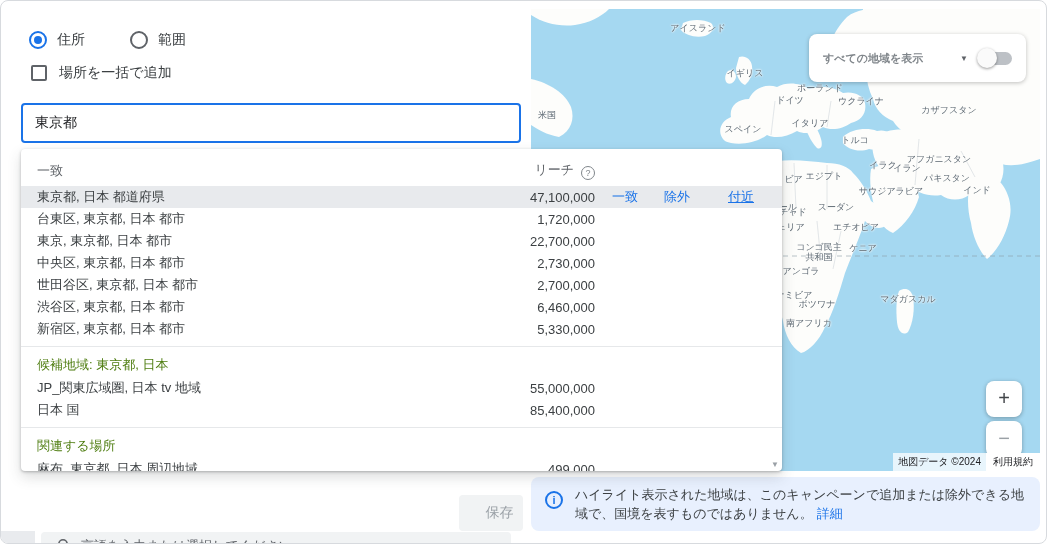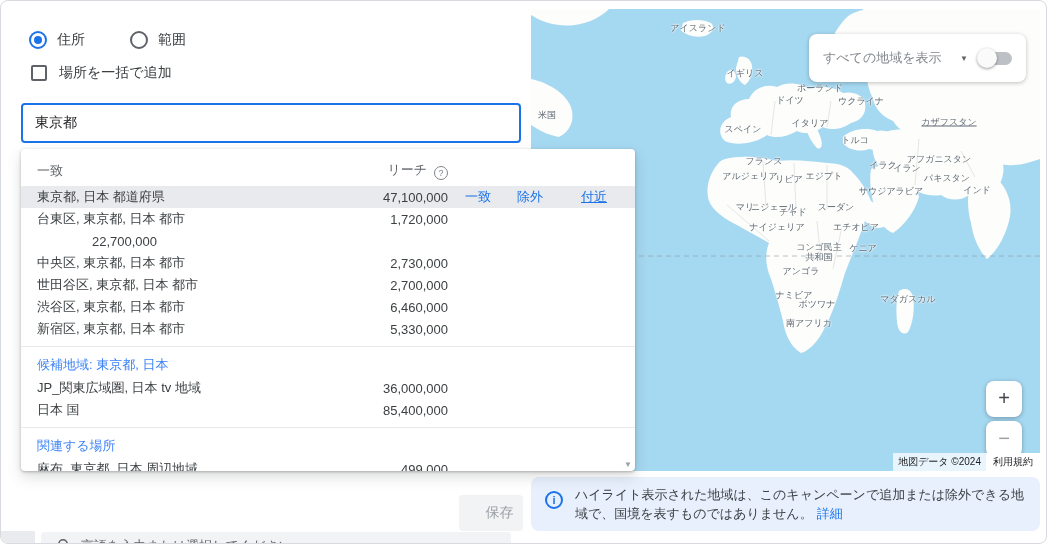--- a/index.html
+++ b/index.html
@@ -18,51 +18,51 @@
   .radio.unsel{border:2px solid #5f6368;}
   .check-row{position:absolute;left:30px;top:63px;display:flex;align-items:center;gap:12px;font-size:14px;}
   .cbox{width:16px;height:16px;border:2px solid #5f6368;border-radius:2px;flex:none;}
   .search{
     position:absolute;left:20px;top:102px;width:500px;height:40px;
     border:2px solid #1a73e8;border-radius:4px;padding:0 12px;font-size:14px;color:#202124;outline:none;
     font-family:inherit;background:#fff;
   }
   
   .dropdown{
-    position:absolute;left:20px;top:148px;width:614px;height:322px;background:#fff;z-index:6;
+    position:absolute;left:20px;top:148px;width:761px;height:322px;background:#fff;z-index:6;
     border-radius:4px;box-shadow:0 1px 3px rgba(60,64,67,.35),0 6px 14px rgba(60,64,67,.18);
     padding-top:6px;overflow:hidden;
   }
   .dhead{display:flex;align-items:center;padding:6px 0 6px 16px;font-size:13px;color:#5f6368;}
   .rname{flex:1;white-space:nowrap;overflow:hidden;}
   .rreach{width:120px;text-align:right;white-space:nowrap;}
   .rtail{width:187px;display:flex;gap:26px;padding-left:17px;flex:none;}
   .drow{display:flex;align-items:center;height:22px;padding-left:16px;font-size:13px;color:#3c4043;cursor:pointer;}
   .drow.hl{background:#e8eaed;}
   .act{color:#1a73e8;text-decoration:none;font-size:13px;cursor:pointer;}
   .act.u{text-decoration:underline;margin-left:12px;}
   .divider{border-top:1px solid #e6e8ea;margin:6px 0;}
-  .sechead{padding:0 16px;height:24px;line-height:24px;font-size:13px;color:#3b82f6;}
+  .sechead{padding:0 16px;height:24px;line-height:24px;font-size:13px;color:#4d7c0f;}
   .qicon{display:inline-block;width:14px;height:14px;border:1px solid #80868b;border-radius:50%;
          font-size:9px;line-height:12px;text-align:center;color:#80868b;margin-left:7px;vertical-align:-2px;}
   .scrolldown{position:absolute;right:3px;bottom:2px;font-size:8px;color:#9aa0a6;}
   
   .cancel{position:absolute;left:360px;top:494px;width:86px;height:36px;background:none;border:none;
           color:#1a73e8;font-size:14px;font-family:inherit;cursor:pointer;}
   .save{position:absolute;left:458px;top:494px;width:64px;height:36px;background:#f1f3f4;border:none;
         border-radius:4px;color:#9aa0a6;font-size:14px;font-family:inherit;padding-left:23px;}
   
   .map{position:absolute;left:530px;top:8px;width:509px;height:462px;overflow:hidden;background:#a5d8f1;}
   .map svg{position:absolute;left:0;top:0;}
   .mlabel{position:absolute;transform:translate(-50%,-50%);font-size:9px;color:#5b6770;white-space:nowrap;
           text-shadow:0 0 2px #fff,0 0 2px #fff,0 0 3px #fff;pointer-events:none;}
   .mlabel.wrap{white-space:normal;width:46px;text-align:center;line-height:1.15;}
   .region-ctl{position:absolute;left:278px;top:25px;width:217px;height:48px;background:#fff;border-radius:8px;
               box-shadow:0 1px 4px rgba(0,0,0,.25);display:flex;align-items:center;padding:0 14px;gap:8px;cursor:pointer;}
-  .rlabel{font-size:13px;color:#80868b;flex:1;white-space:nowrap;}
+  .rlabel{font-size:11px;color:#80868b;flex:1;white-space:nowrap;font-weight:bold;}
   .caret{font-size:8px;color:#5f6368;}
   .tgl{width:32px;height:13px;background:#bdc1c6;border-radius:7px;position:relative;flex:none;margin-left:4px;}
   .tgl::after{content:"";position:absolute;left:-3px;top:-4px;width:20px;height:20px;border-radius:50%;
               background:#fafafa;box-shadow:0 1px 3px rgba(0,0,0,.4);}
   .zoom{position:absolute;left:455px;width:36px;height:36px;background:#fff;border-radius:8px;
         box-shadow:0 1px 4px rgba(0,0,0,.3);text-align:center;line-height:34px;font-size:20px;cursor:pointer;}
   .zin{top:372px;color:#424549;}
   .zout{top:412px;color:#9aa0a6;}
   .attr{position:absolute;right:0;bottom:0;display:flex;align-items:stretch;font-size:10px;color:#202124;}
   .attr1{background:rgba(255,255,255,.75);padding:2px 5px;}
@@ -120,20 +120,21 @@
             <a class="act">除外</a>
             <a class="act u">付近</a>
           </span>
         </div>
         <div class="drow">
           <span class="rname">台東区, 東京都, 日本 都市</span>
           <span class="rreach">1,720,000</span>
           <span class="rtail"></span>
         </div>
         <div class="drow">
+          <span class="rname">東京, 東京都, 日本 都市</span>
           <span class="rreach">22,700,000</span>
           <span class="rtail"></span>
         </div>
         <div class="drow">
           <span class="rname">中央区, 東京都, 日本 都市</span>
           <span class="rreach">2,730,000</span>
           <span class="rtail"></span>
         </div>
         <div class="drow">
           <span class="rname">世田谷区, 東京都, 日本 都市</span>
@@ -149,21 +150,21 @@
           <span class="rname">新宿区, 東京都, 日本 都市</span>
           <span class="rreach">5,330,000</span>
           <span class="rtail"></span>
         </div>
       </div>
     <div class="divider"></div>
     <div class="sechead">候補地域: 東京都, 日本</div>
     <div id="rows-suggested">
         <div class="drow">
           <span class="rname">JP_関東広域圏, 日本 tv 地域</span>
-          <span class="rreach">36,000,000</span>
+          <span class="rreach">55,000,000</span>
           <span class="rtail"></span>
         </div>
         <div class="drow">
           <span class="rname">日本 国</span>
           <span class="rreach">85,400,000</span>
           <span class="rtail"></span>
         </div>
       </div>
     <div class="divider"></div>
     <div class="sechead">関連する場所</div>
@@ -232,21 +233,21 @@
       <line x1="0" y1="247" x2="509" y2="247" stroke="#8a9aa5" stroke-width="1" stroke-dasharray="5,4" opacity="0.6"></line>
     </svg>
 
     <div id="map-labels">
         <span class="mlabel" style="left: 16px; top: 106px;">米国</span>
         <span class="mlabel" style="left: 167px; top: 19px;">アイスランド</span>
         <span class="mlabel" style="left: 214px; top: 64px;">イギリス</span>
         <span class="mlabel" style="left: 259px; top: 91px;">ドイツ</span>
         <span class="mlabel" style="left: 289px; top: 79px;">ポーランド</span>
         <span class="mlabel" style="left: 330px; top: 92px;">ウクライナ</span>
-        <span class="mlabel" style="left: 418px; top: 113px; text-decoration: underline;">カザフスタン</span>
+        <span class="mlabel" style="left: 418px; top: 101px;">カザフスタン</span>
         <span class="mlabel" style="left: 233px; top: 104px; margin-top: 48px;">フランス</span>
         <span class="mlabel" style="left: 279px; top: 114px;">イタリア</span>
         <span class="mlabel" style="left: 212px; top: 120px;">スペイン</span>
         <span class="mlabel" style="left: 324px; top: 131px;">トルコ</span>
         <span class="mlabel" style="left: 352px; top: 156px;">イラク</span>
         <span class="mlabel" style="left: 376px; top: 159px;">イラン</span>
         <span class="mlabel" style="left: 408px; top: 150px;">アフガニスタン</span>
         <span class="mlabel" style="left: 416px; top: 169px;">パキスタン</span>
         <span class="mlabel" style="left: 446px; top: 181px;">インド</span>
         <span class="mlabel" style="left: 219px; top: 167px;">アルジェリア</span>

